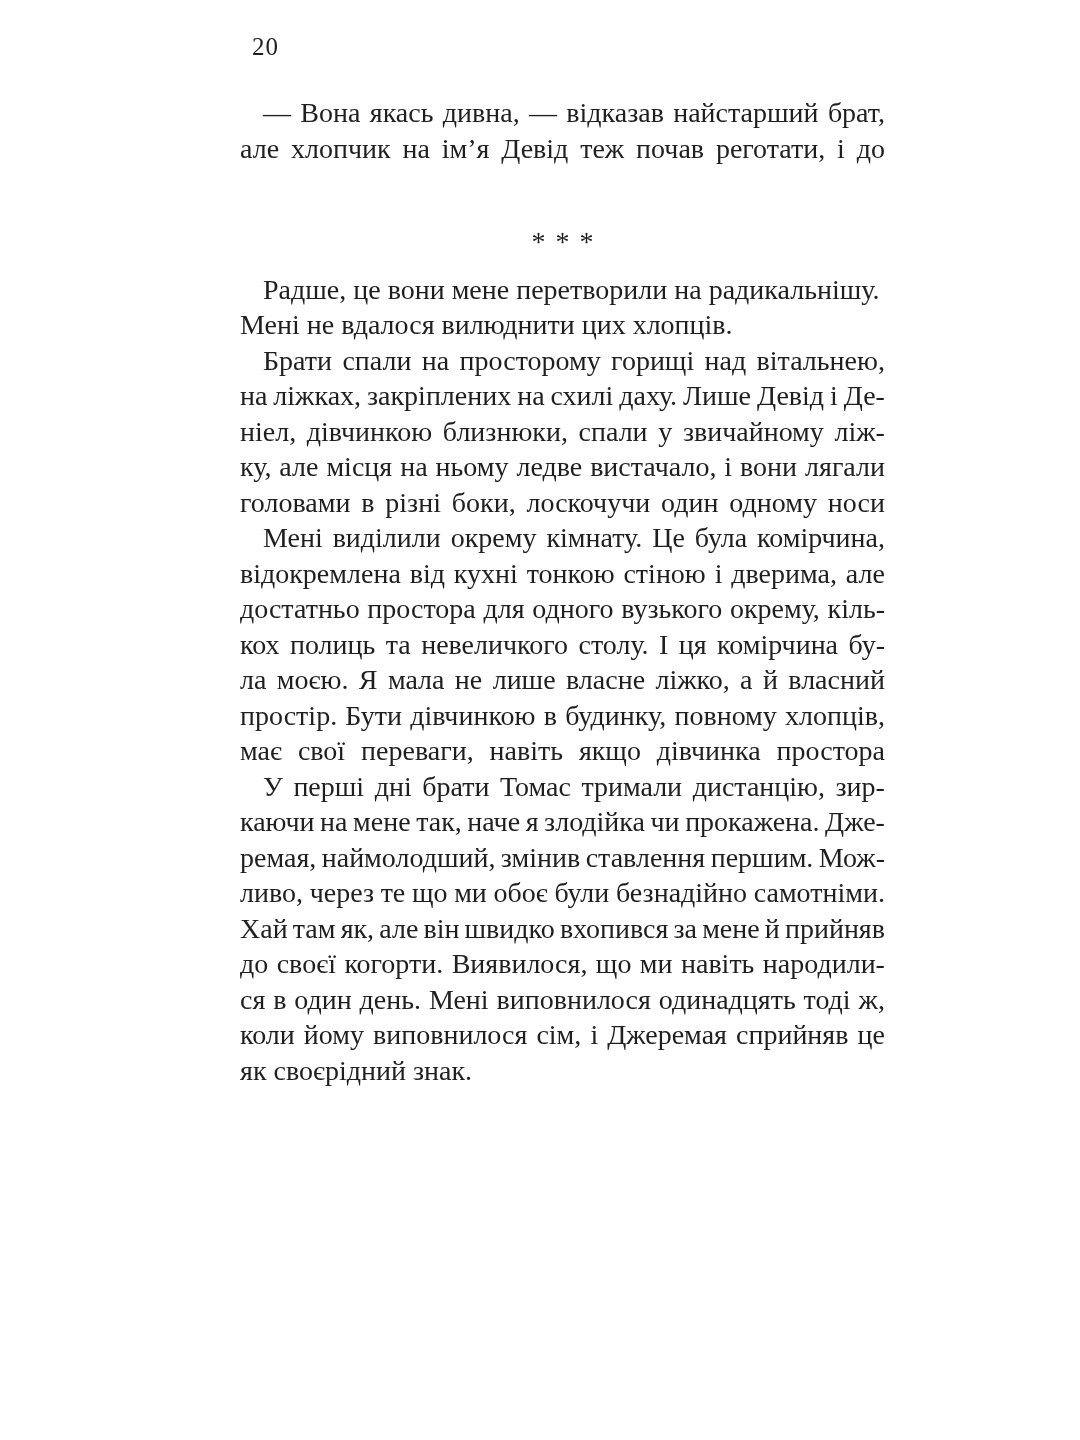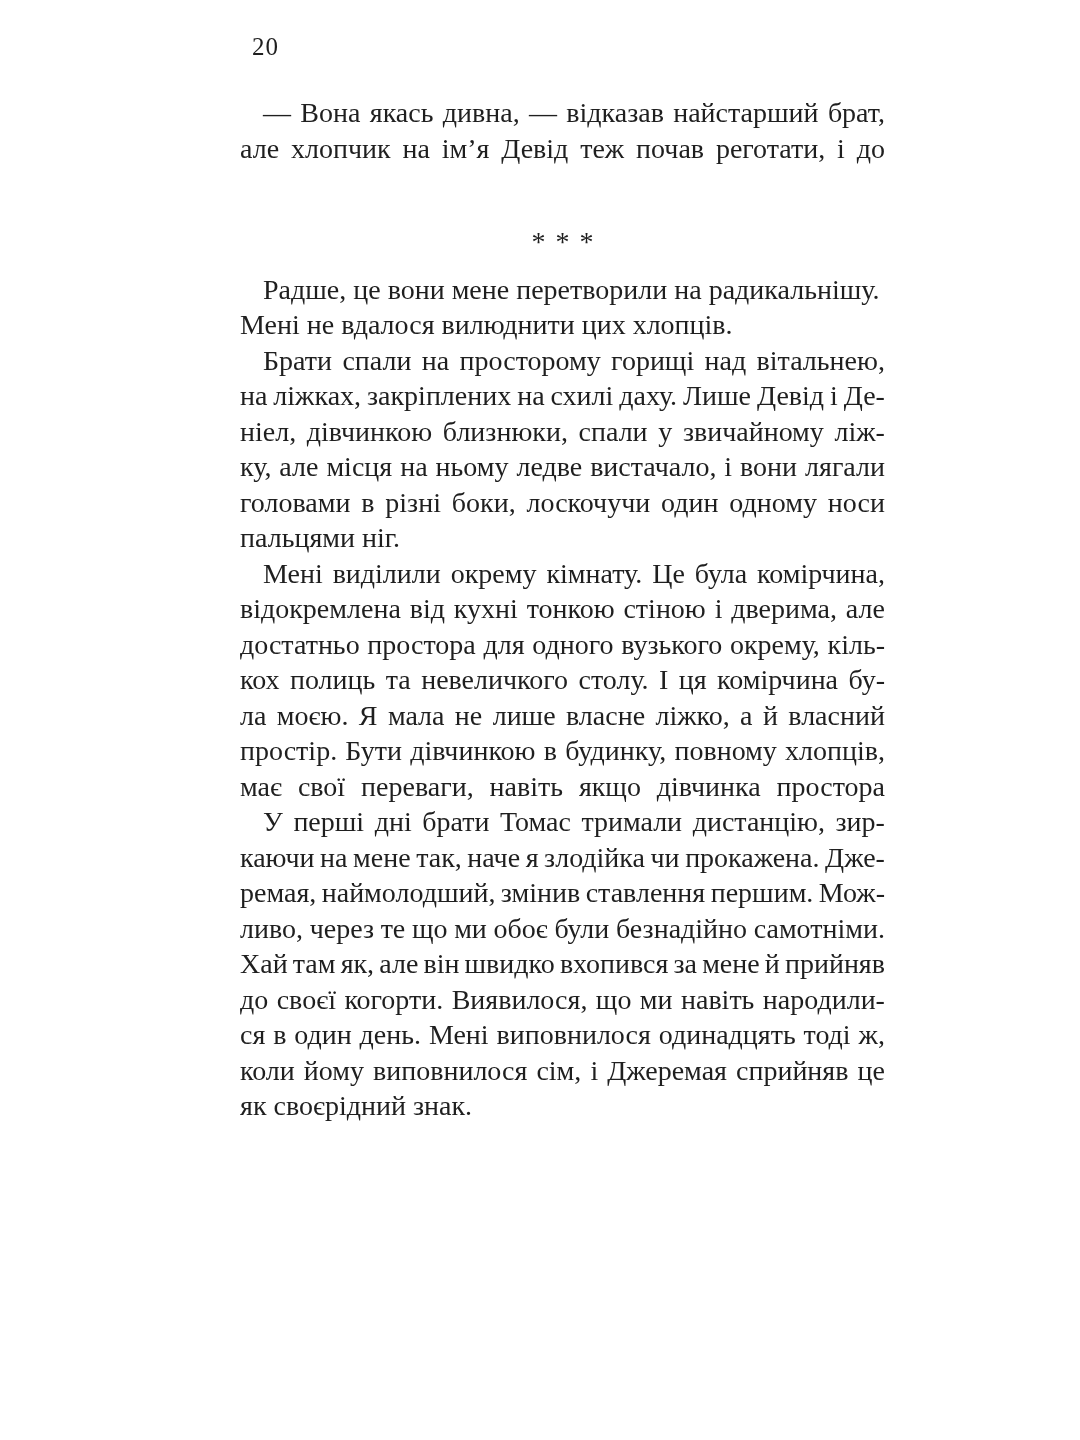--- a/index.html
+++ b/index.html
@@ -139,21 +139,20 @@
       <div class="line just">
         <span>головами</span>
         <span>в</span>
         <span>різні</span>
         <span>боки,</span>
         <span>лоскочучи</span>
         <span>один</span>
         <span>одному</span>
         <span>носи</span>
       </div>
-      <div class="line">пальцями ніг.</div>
       <div class="line indent just">
         <span>Мені</span>
         <span>виділили</span>
         <span>окрему</span>
         <span>кімнату.</span>
         <span>Це</span>
         <span>була</span>
         <span>комірчина,</span>
       </div>
       <div class="line just">

